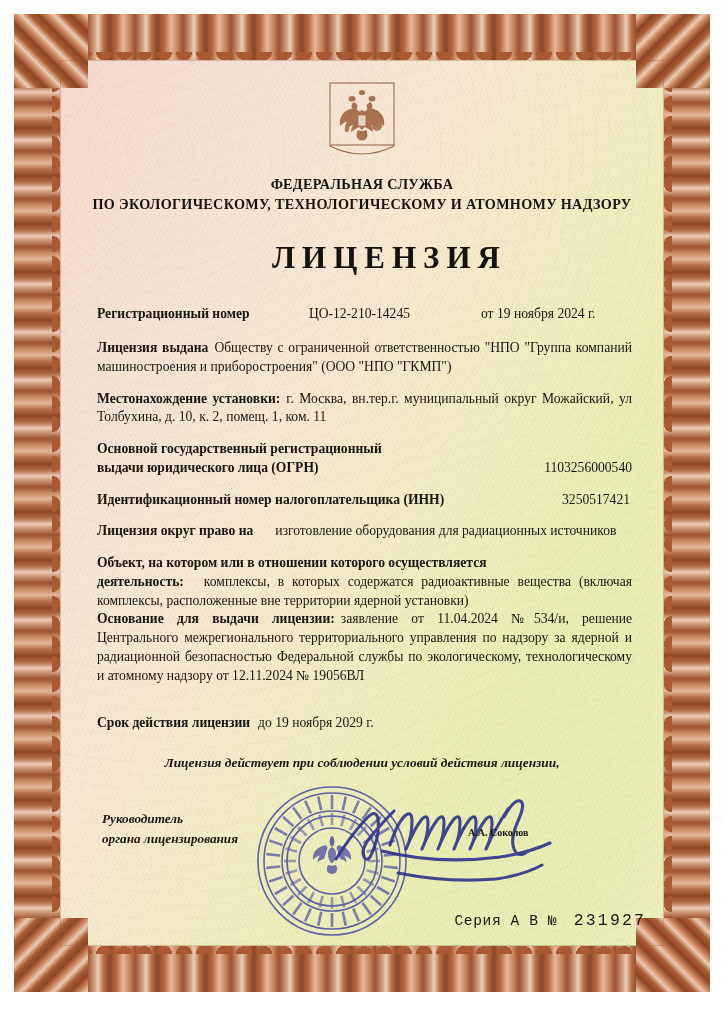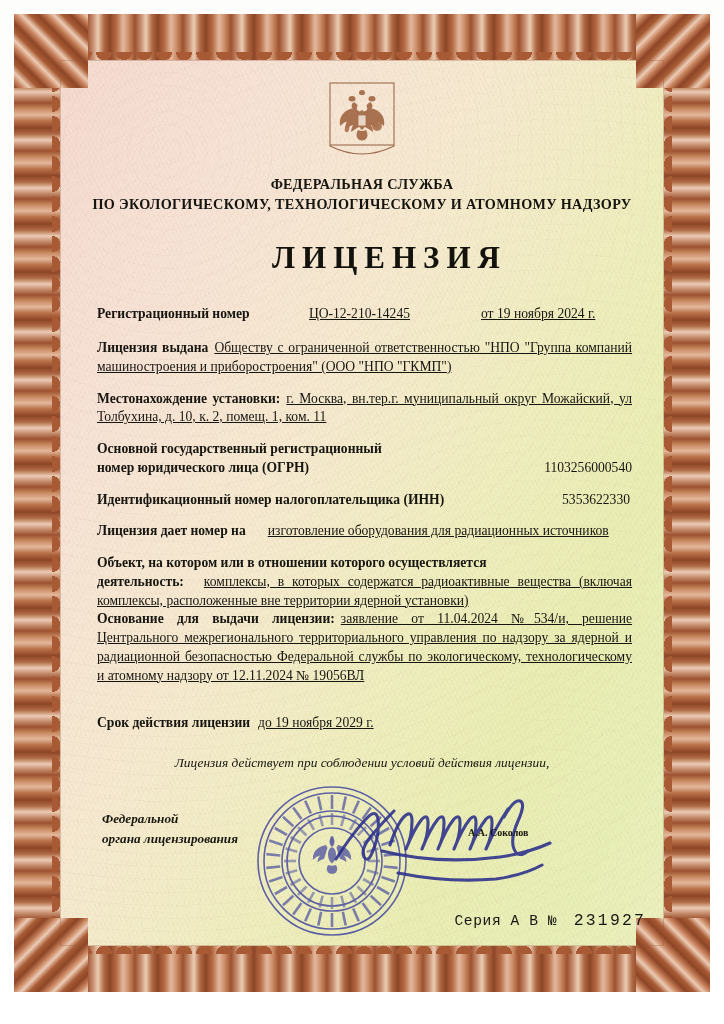--- a/index.html
+++ b/index.html
@@ -209,21 +209,21 @@
     color: #16150f;
     line-height: 1.38;
   }
   .row {
     display: flex;
     align-items: baseline;
     margin-bottom: 2px;
     margin-top: 29px;
   }
   .lbl { font-weight: 700; white-space: nowrap; }
-  .val { font-weight: 400; text-decoration: underline; }
+  .val { font-weight: 400; }
 
   
   .reg-row { justify-content: flex-start; }
   .reg-row .lbl { width: 212px; }
   .reg-row .reg-val { width: 172px; }
   .reg-row .reg-date { white-space: nowrap; }
 
   
   .para {
     text-align: justify;
@@ -243,21 +243,21 @@
 
   .right-num-ogrn { padding-right: 0px; }
   .right-num-inn  { padding-right: 2px; }
   .gap-md { height: 13px; }
 
   
   .note {
     margin: 20px 60px 0;
     text-align: center;
     font-style: italic;
-    font-weight: 400;
+    font-weight: 700;
     font-size: 13.4px;
     line-height: 1.46;
     color: #17160f;
   }
 
   
   .sign-area {
     position: relative;
     margin-top: 26px;
     height: 130px;
@@ -398,36 +398,36 @@
 
         <p class="para">
           <span class="lbl">Местонахождение установки:</span><span class="val">г. Москва, вн.тер.г. муниципальный округ Можайский, ул Толбухина, д. 10, к. 2, помещ. 1, ком. 11</span>
         </p>
 
         <div class="gap-md"></div>
 
         <div class="ogrn-row">
           <div class="ogrn-label">
             <div>Основной государственный регистрационный</div>
-            <div>номер юридического лица (ОГРН)</div>
+            <div>выдачи юридического лица (ОГРН)</div>
           </div>
           <div class="ogrn-num right-num-ogrn">1103256000540</div>
         </div>
 
         <div class="gap-md"></div>
 
         <div class="inn-row">
           <span class="lbl">Идентификационный номер налогоплательщика (ИНН)</span>
-          <span class="inn-num right-num-inn">5353622330</span>
+          <span class="inn-num right-num-inn">3250517421</span>
         </div>
 
         <div class="gap-md"></div>
 
         <p class="para">
-          <span class="lbl" style="margin-right:22px;">Лицензия дает номер на</span><span class="val">изготовление оборудования для радиационных источников</span>
+          <span class="lbl" style="margin-right:22px;">Лицензия округ право на</span><span class="val">изготовление оборудования для радиационных источников</span>
         </p>
 
         <div class="gap-md"></div>
 
         <div>
           <div class="lbl" style="text-align:justify;text-justify:inter-word;">Объект, на котором или в отношении которого осуществляется</div>
           <p class="para">
             <span class="lbl" style="margin-right:20px;">деятельность:</span><span class="val">комплексы, в которых содержатся радиоактивные вещества (включая комплексы, расположенные вне территории ядерной установки)</span>
           </p>
         </div>
@@ -442,21 +442,21 @@
         </div>
       </div>
 
       <div class="note">
         <div>Лицензия действует при соблюдении  условий действия лицензии,</div>
       </div>
 
       <div class="sign-area">
 
         <div class="sign-title">
-          <div>Федеральной</div>
+          <div>Руководитель</div>
           <div>органа лицензирования</div>
         </div>
 
         <svg class="stamp" viewBox="0 0 152 152">
           <g fill="none" stroke="#3b3f9e" stroke-width="1.6">
             <circle cx="76" cy="76" r="74"></circle>
             <circle cx="76" cy="76" r="68"></circle>
             <circle cx="76" cy="76" r="50"></circle>
             <circle cx="76" cy="76" r="45"></circle>
             <circle cx="76" cy="76" r="33"></circle>

